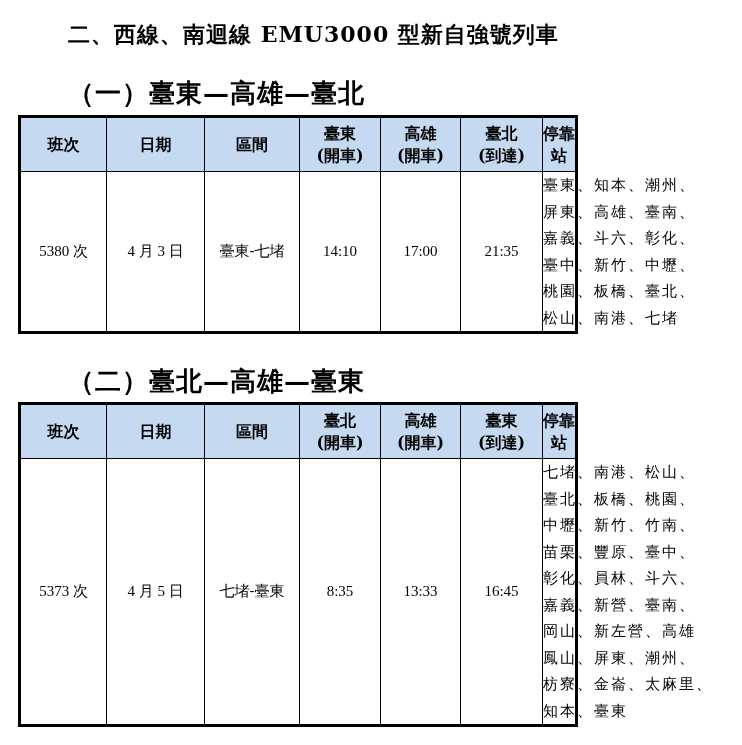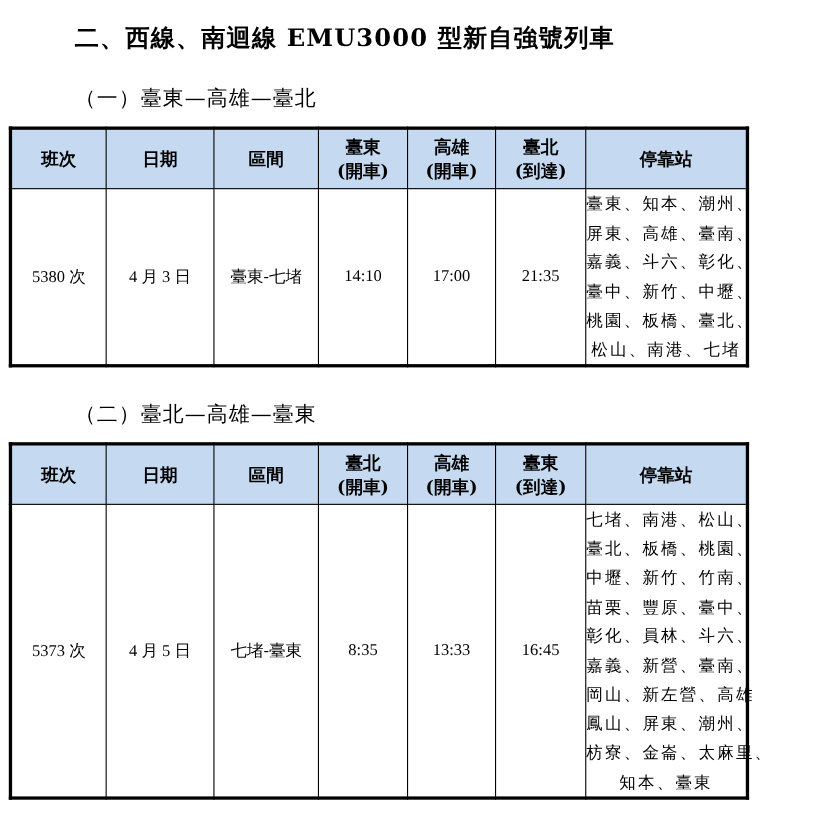--- a/index.html
+++ b/index.html
@@ -1,20 +1,20 @@
 <!DOCTYPE html>
 <html><head>
 <meta charset="utf-8">
 <style>
   html, body { margin:0; padding:0; background:#ffffff; }
   body { width:742px; height:745px; position:relative; overflow:hidden;
          font-family: "DejaVu Serif", "Liberation Serif", serif; color:#000; }
   .h1 { position:absolute; left:68px; top:20px; font-size:22px; font-weight:bold; letter-spacing:1px; white-space:nowrap; }
-  .h2 { position:absolute; left:68px; font-size:19px; font-weight:normal; letter-spacing:1px; white-space:nowrap; }
-  table.sched { position:absolute; left:8px; width:673px; border-collapse:collapse;
+  .h2 { position:absolute; left:68px; font-size:26px; font-weight:bold; letter-spacing:1px; white-space:nowrap; }
+  table.sched { position:absolute; left:18px; width:560px; border-collapse:collapse;
                 border:3px solid #000; table-layout:fixed; }
   table.sched th, table.sched td { border:1px solid #000; text-align:center; vertical-align:middle; padding:0; }
   table.sched th { background:#c5d9f1; font-size:16px; font-weight:bold; line-height:22px; }
   table.sched td { font-size:15px; font-weight:normal; }
   td.stops { text-align:left; padding-left:9px; font-size:15px; line-height:26.5px; letter-spacing:2px; }
   td.stops span { display:block; white-space:nowrap; }
   .tnum { font-family:"Liberation Serif", "DejaVu Serif", serif; font-size:17px; }
 </style>
 </head>
 <body>

